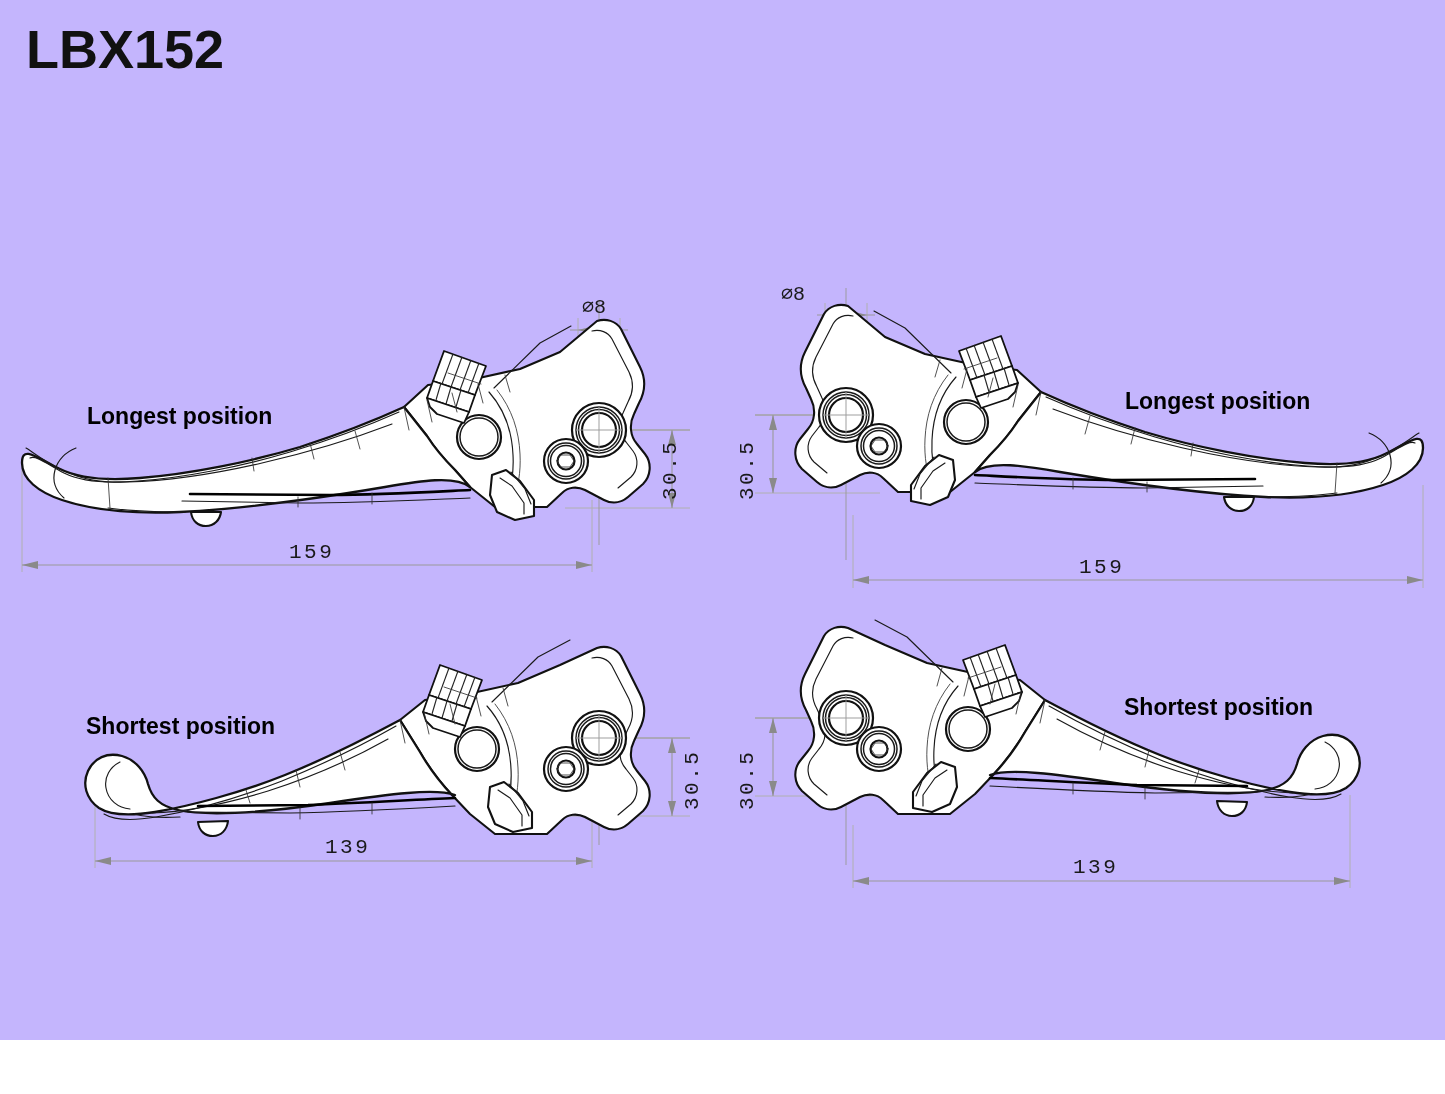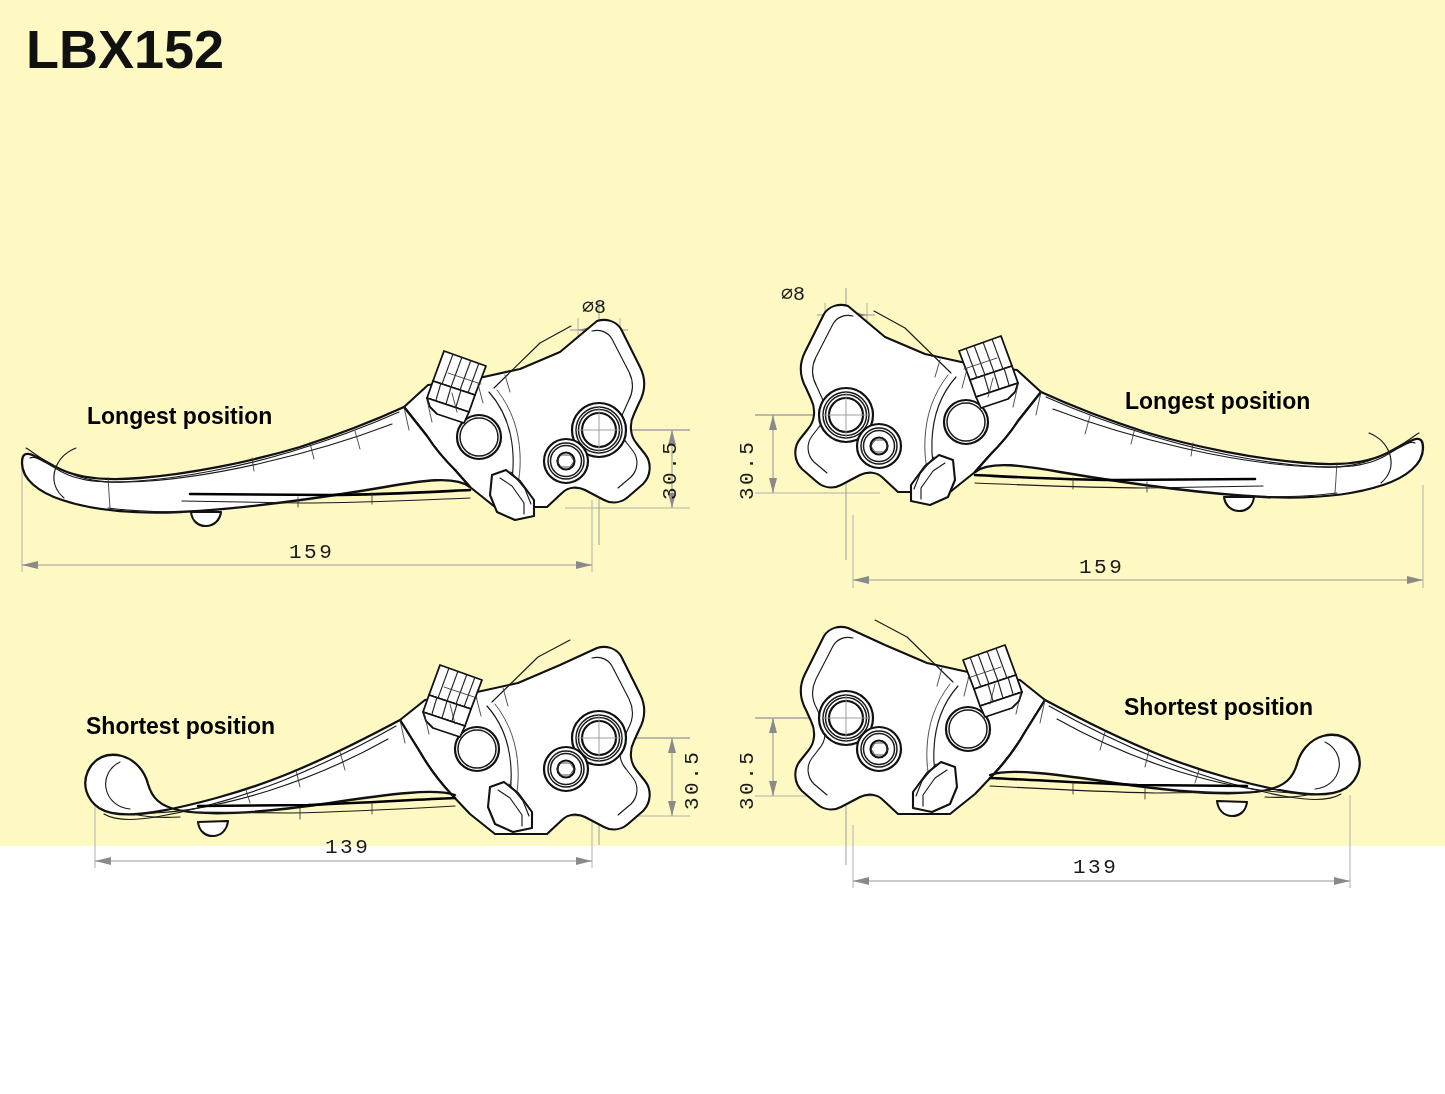--- a/index.html
+++ b/index.html
@@ -12,22 +12,22 @@
     width: 1445px;
     height: 1094px;
     position: relative;
     overflow: hidden;
     font-family: "Liberation Sans", sans-serif;
   }
   #sheet {
     position: absolute;
     left: 0; top: 0;
     width: 1445px;
-    height: 846px;
-    background: #fef9c3;
+    height: 1040px;
+    background: #c4b5fd;
   }
   #page-title {
     position: absolute;
     left: 26px;
     top: 22px;
     font-family: "Liberation Sans", sans-serif;
     font-weight: bold;
     font-size: 54px;
     letter-spacing: 0px;
     color: #111111;

